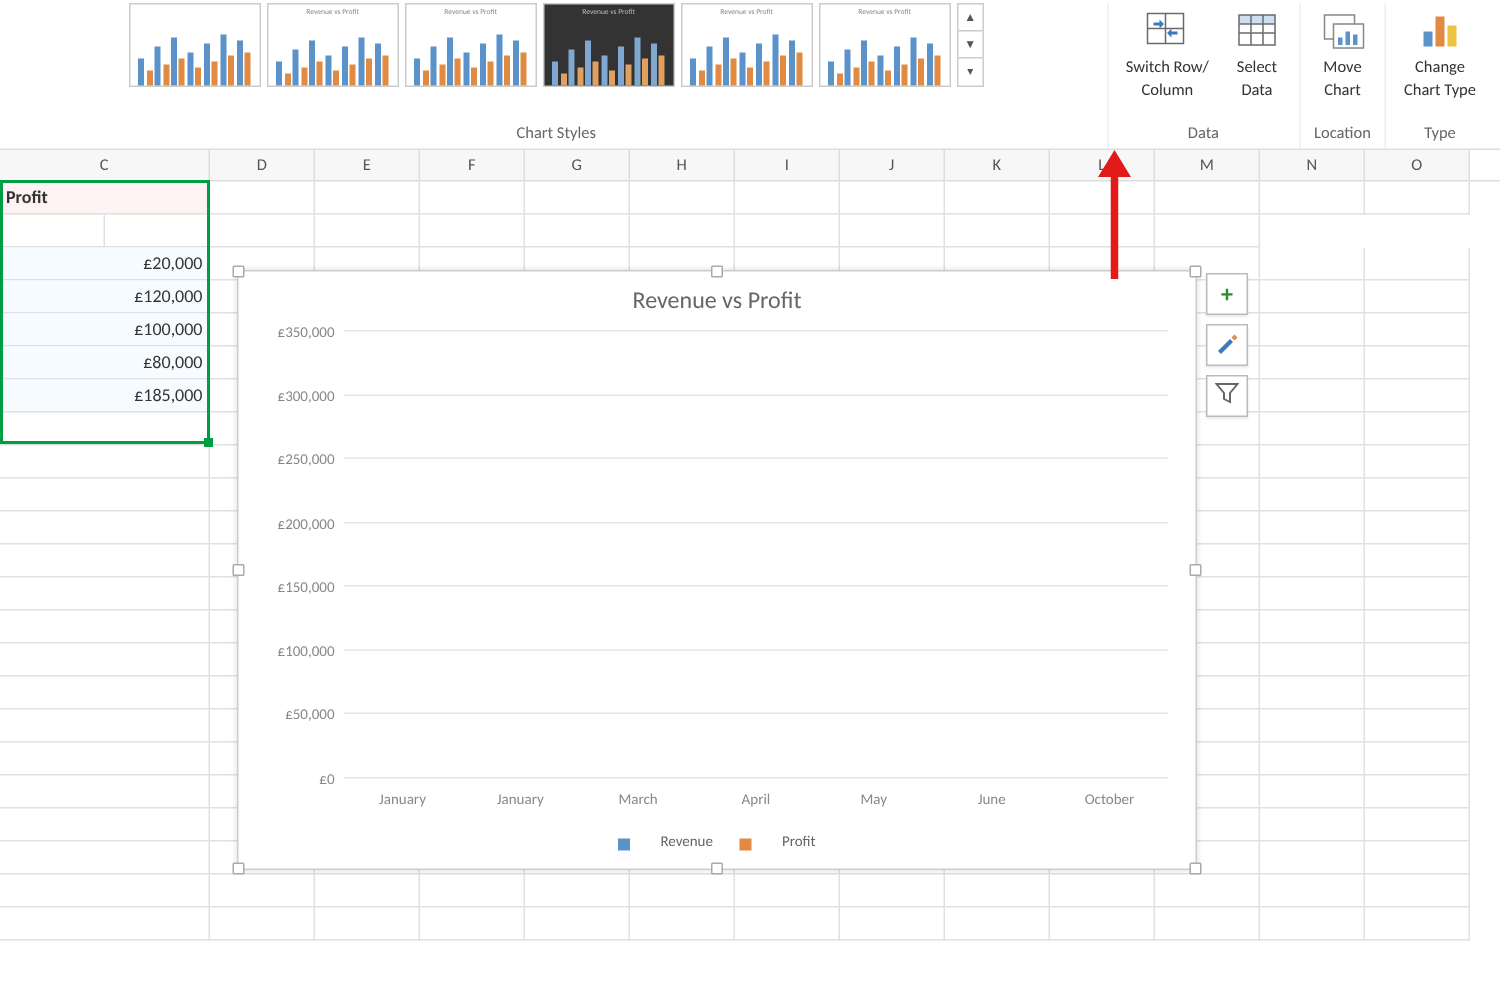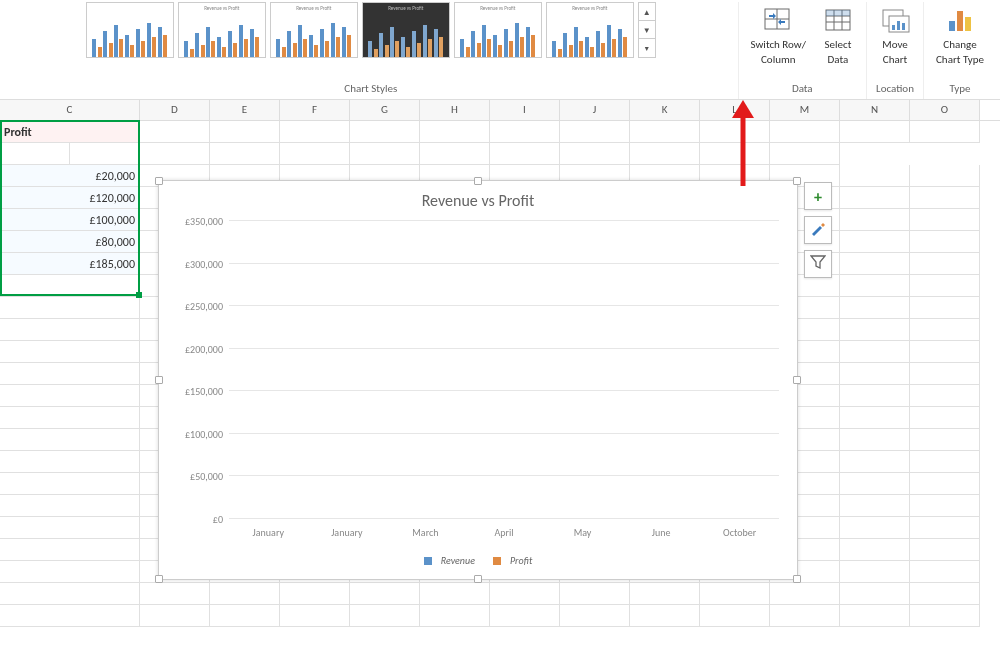--- a/index.html
+++ b/index.html
@@ -47,21 +47,21 @@
 .gridline { position:absolute; left:0; right:0; height:0; border-top:1px solid #e6e6e6; }
 .y-label { position:absolute; right:100%; margin-right:6px; transform:translateY(-50%); font-size:10px; color:#888; white-space:nowrap; }
 .bars-layer { position:absolute; left:0; right:0; top:0; bottom:0; display:flex; justify-content:space-around; align-items:flex-end; }
 .cat-group { display:flex; align-items:flex-end; gap:6px; justify-content:center; width:13%; }
 .cat-group .bar { width:20px; }
 .bar.revenue { background:#5b92c9; }
 .bar.profit { background:#e08a42; }
 .x-labels { position:absolute; left:70px; right:18px; bottom:40px; display:flex; justify-content:space-around; }
 .x-labels > div { width:13%; text-align:center; font-size:10px; color:#888; }
 .legend { position:absolute; left:0; right:0; bottom:12px; display:flex; justify-content:center; gap:18px; font-size:10px; color:#666; }
-.legend-item { display:flex; align-items:center; gap:9px;font-style:italic; }
+.legend-item { display:flex; align-items:flex-end; gap:20px; }
 .legend-sq { width:8px; height:8px; }
 
 
 .chart-side-btns { position:absolute; left:804px; top:82px; display:flex; flex-direction:column; gap:6px; }
 .chart-side-btns > div { width:28px; height:28px; border:1px solid #bbb; background:#fff; display:flex; align-items:center; justify-content:center; cursor:pointer; font-size:16px; color:#666; box-shadow:0 1px 2px rgba(0,0,0,0.1); }
 
 
 .red-arrow { position:absolute; left:728px; top:100px; }
 </style>
 </head>

